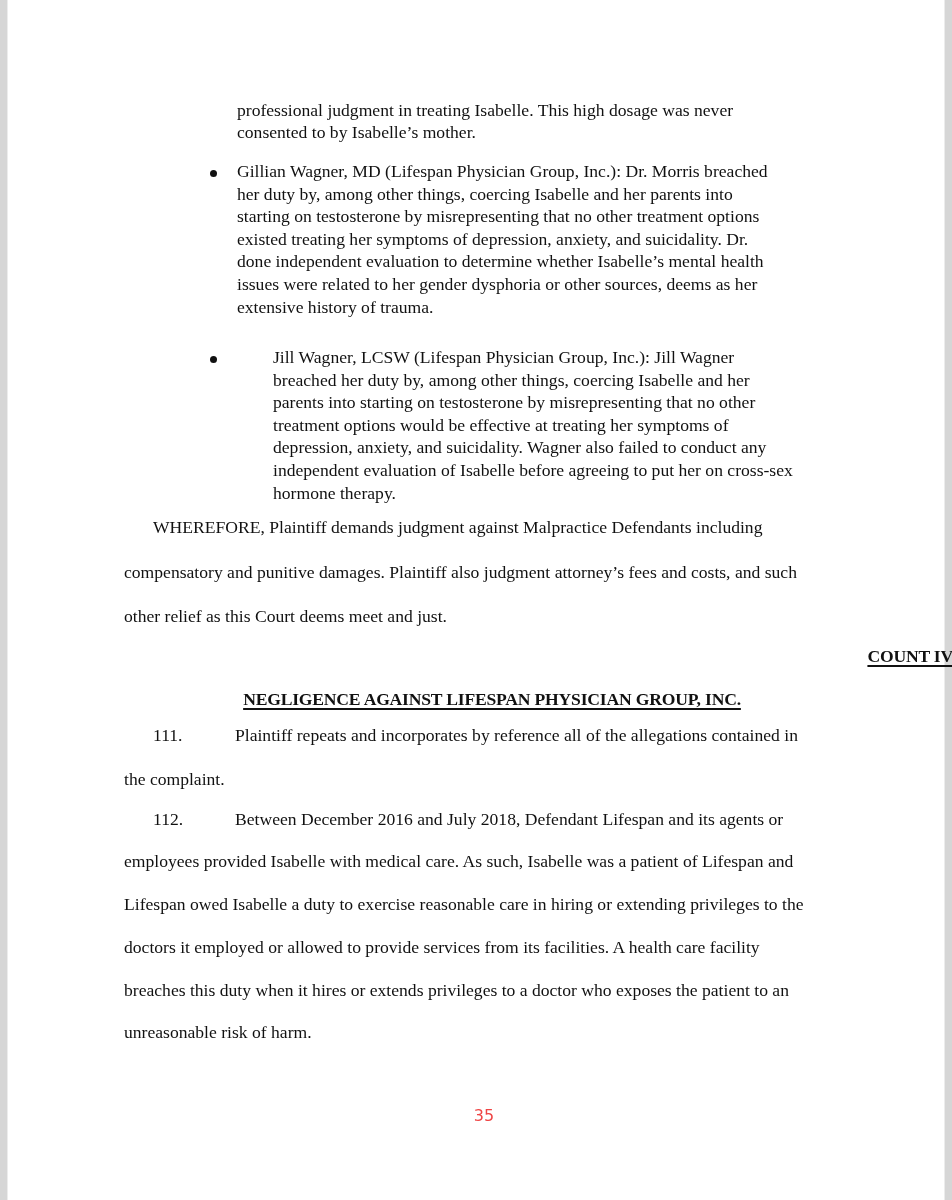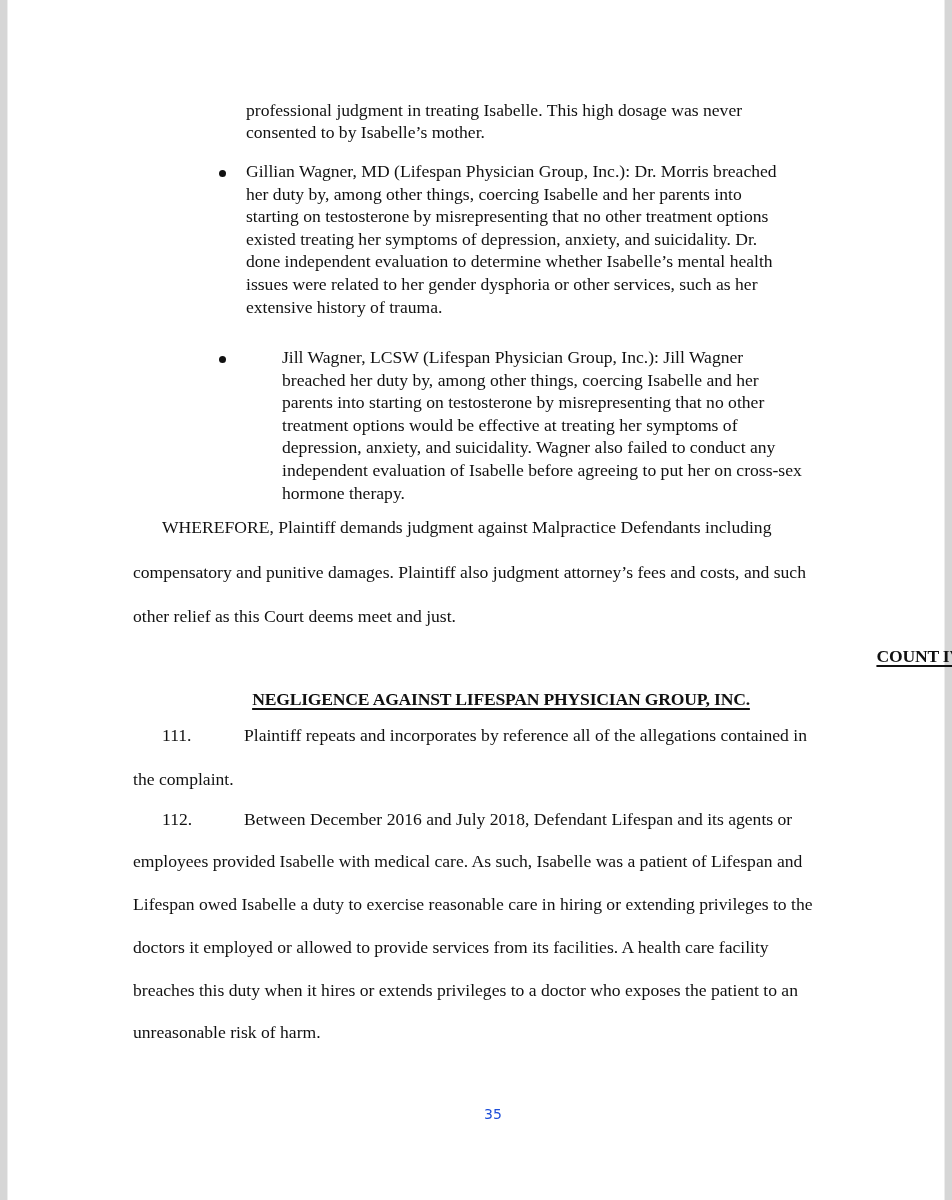--- a/index.html
+++ b/index.html
@@ -17,21 +17,21 @@
       position: absolute;
       left: 7px;
       top: 0;
       width: 938px;
       height: 1200px;
       background: #ffffff;
       box-shadow: inset 1px 0 0 #ececec, inset -1px 0 0 #ececec;
     }
     .doc {
       position: absolute;
-      left: 17px;
+      left: 8px;
       top: 0;
       width: 798px;
       height: 1200px;
       font-family: "Liberation Serif", "DejaVu Serif", serif;
       color: #111111;
       font-size: 17.6px;
     }
     .line {
       position: absolute;
       white-space: nowrap;
@@ -66,41 +66,41 @@
       line-height: 22px;
       letter-spacing: -0.2px;
     }
     .page-number {
       position: absolute;
       left: 0;
       width: 938px;
       text-align: center;
       top: 1106px;
       font-family: "DejaVu Sans", "Liberation Sans", sans-serif;
-      font-size: 14px;
-      color: #1d4ed8;
+      font-size: 16px;
+      color: #ef4444;
     }
   </style>
 </head>
 <body>
 
 <div class="page">
   <div class="doc">
 
     <div class="line" style="left:222px; top:99px;">professional judgment in treating Isabelle. This high dosage was never</div>
     <div class="line" style="left:222px; top:121px;">consented to by Isabelle’s mother.</div>
 
     <span class="bullet-dot" style="top:170px;"></span>
     <div class="bullet-block" style="top:160px; left:222px;">
       <div class="bline">Gillian Wagner, MD (Lifespan Physician Group, Inc.): Dr. Morris breached</div>
       <div class="bline">her duty by, among other things, coercing Isabelle and her parents into</div>
       <div class="bline">starting on testosterone by misrepresenting that no other treatment options</div>
       <div class="bline">existed treating her symptoms of depression, anxiety, and suicidality. Dr.</div>
       <div class="bline">done independent evaluation to determine whether Isabelle’s mental health</div>
-      <div class="bline">issues were related to her gender dysphoria or other services, such as her</div>
+      <div class="bline">issues were related to her gender dysphoria or other sources, deems as her</div>
       <div class="bline">extensive history of trauma.</div>
     </div>
 
     <span class="bullet-dot" style="top:356px;"></span>
     <div class="bullet-block" style="top:346px; left:222px;margin-left:36px;">
       <div class="bline">Jill Wagner, LCSW (Lifespan Physician Group, Inc.): Jill Wagner</div>
       <div class="bline">breached her duty by, among other things, coercing Isabelle and her</div>
       <div class="bline">parents into starting on testosterone by misrepresenting that no other</div>
       <div class="bline">treatment options would be effective at treating her symptoms of</div>
       <div class="bline">depression, anxiety, and suicidality. Wagner also failed to conduct any</div>

